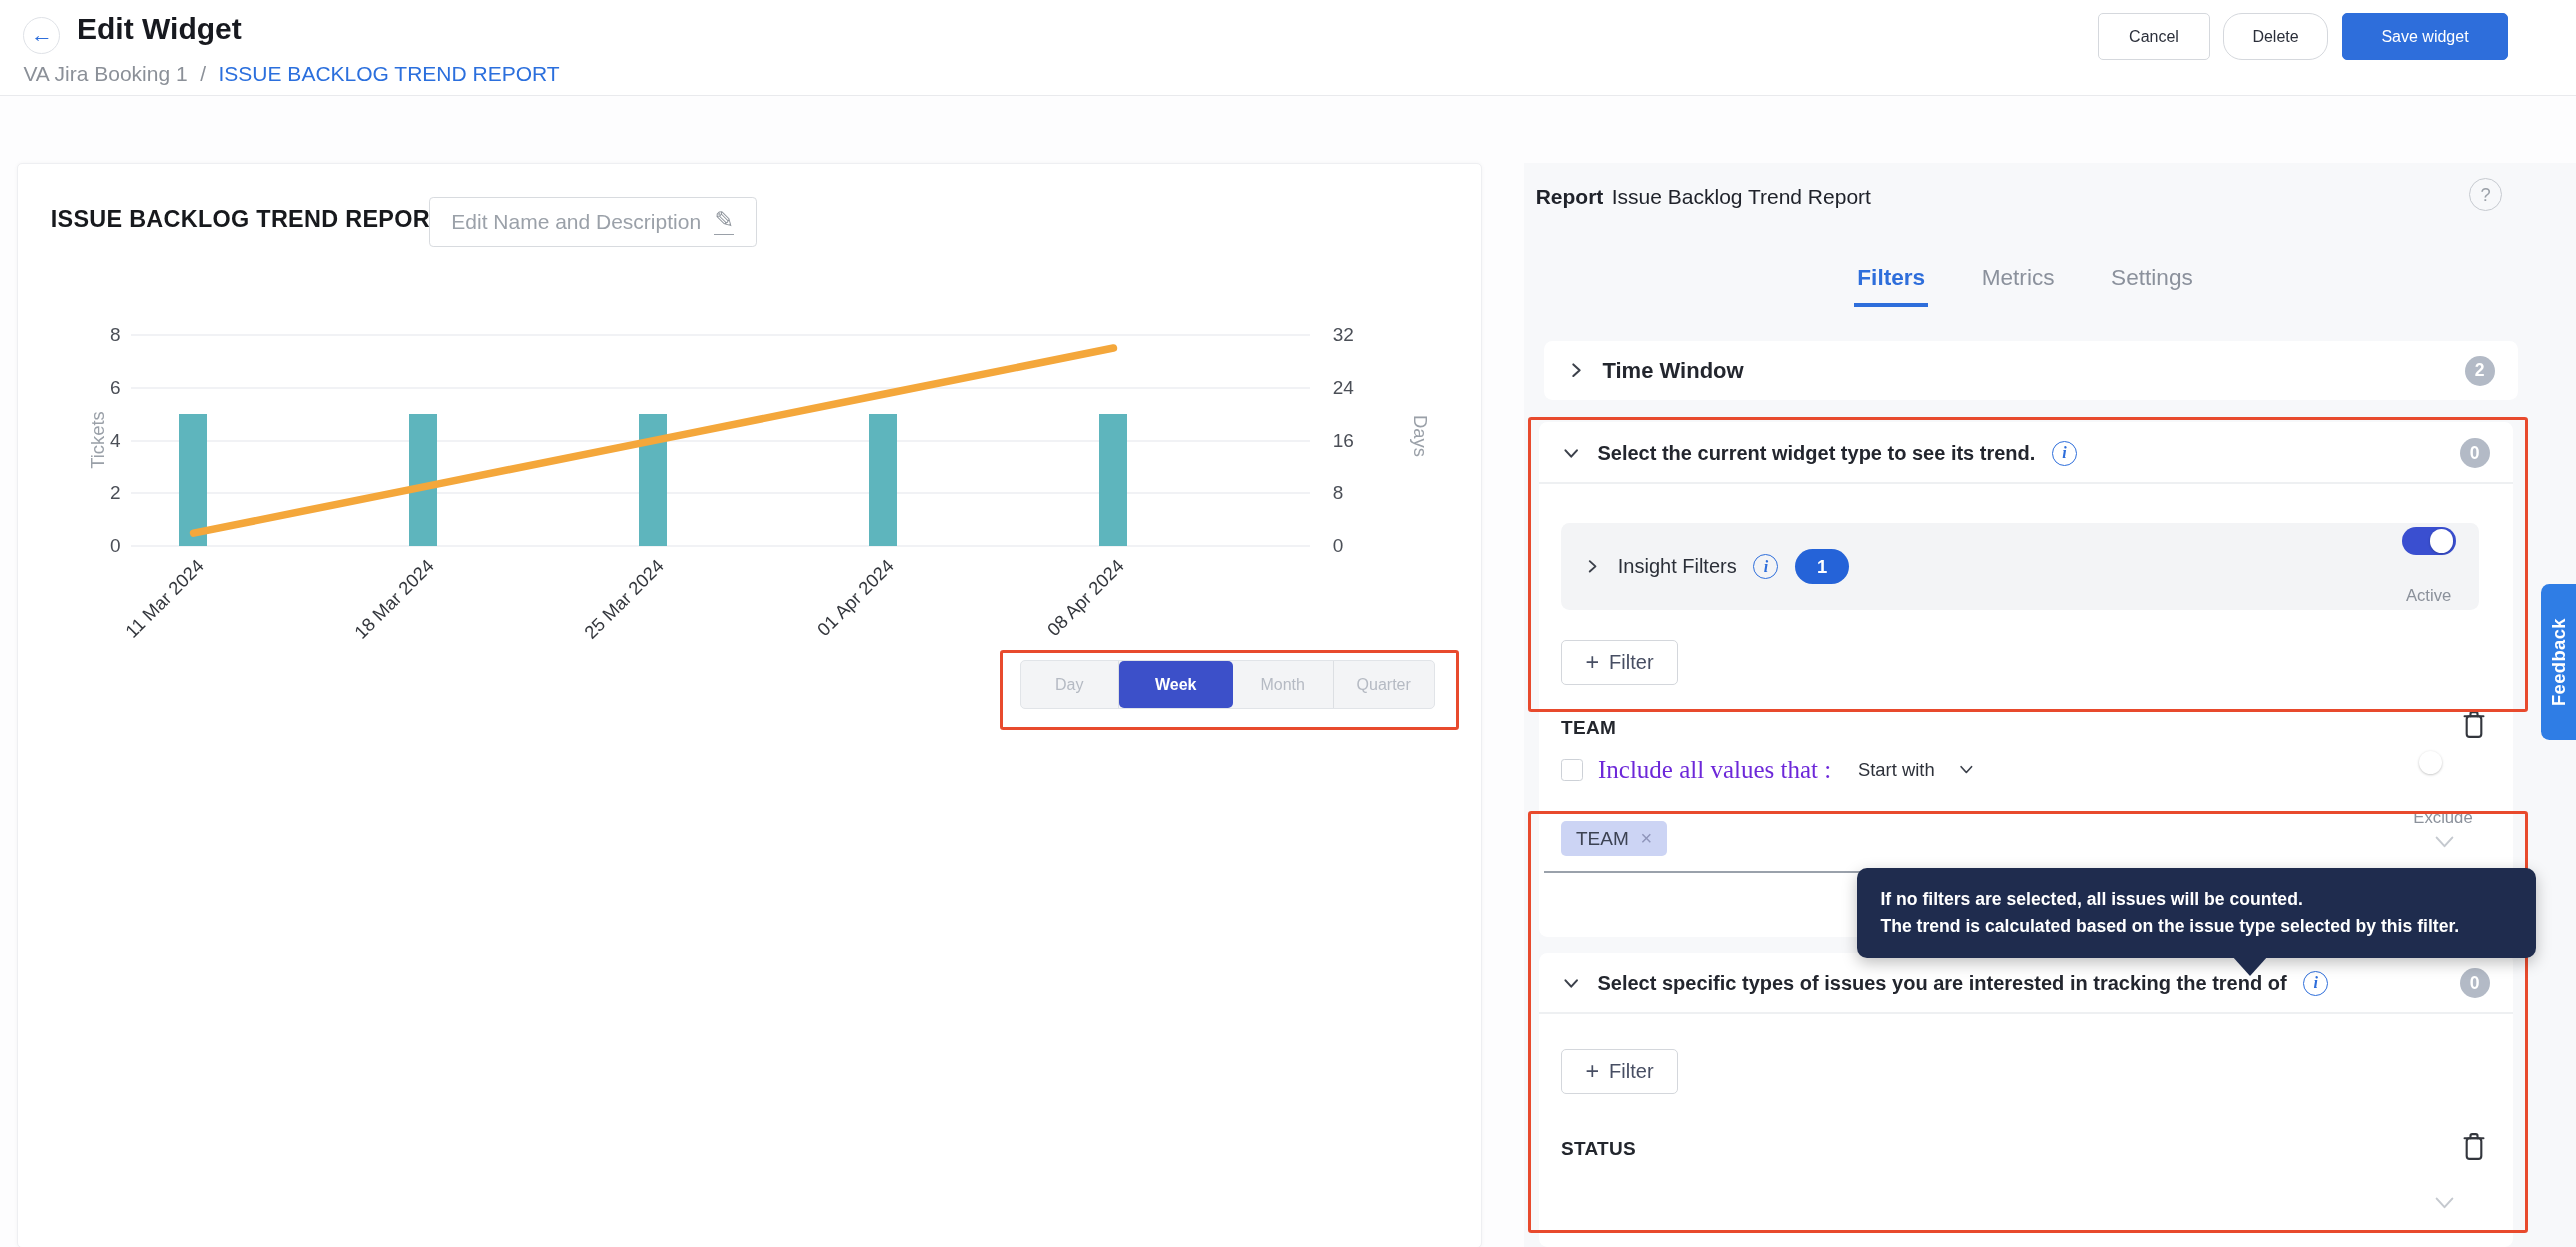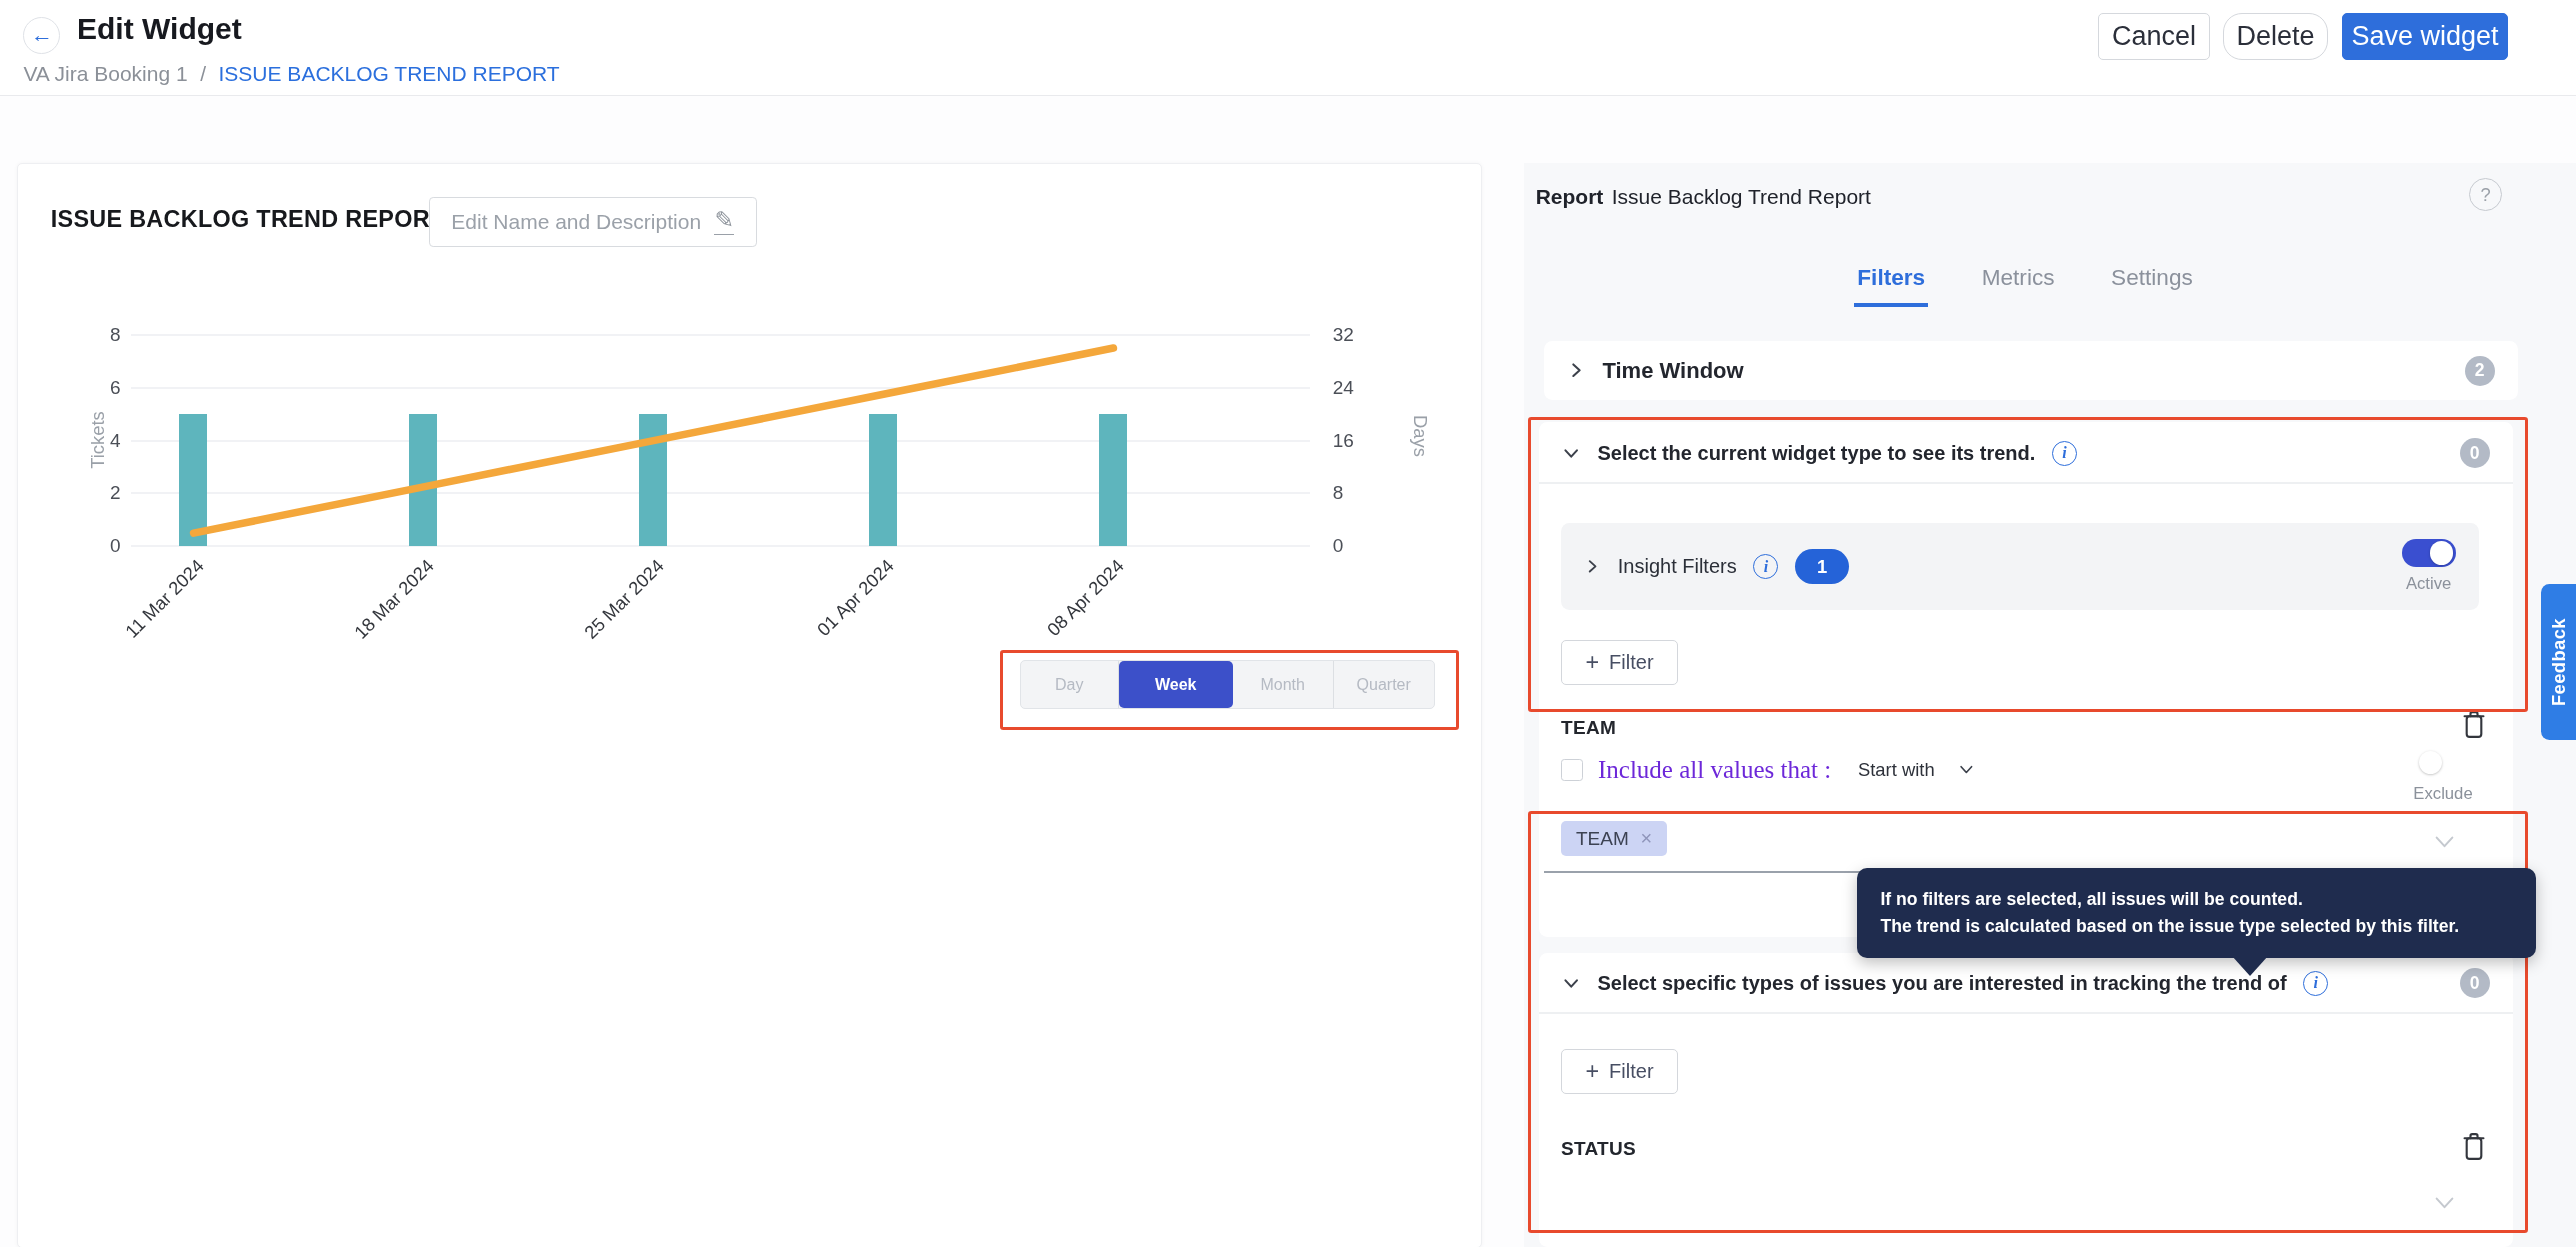--- a/index.html
+++ b/index.html
@@ -5,21 +5,21 @@
   html,body{margin:0;padding:0;background:#fff;font-family:"Liberation Sans","DejaVu Sans",sans-serif;color:#23262e;}
   #app{position:relative;width:2576px;height:1248px;overflow:hidden;background:#fdfdfe;}
   .abs{position:absolute;}
   .row{display:flex;align-items:center;}
   
   .topbar{position:absolute;left:0;top:0;width:2576px;height:95px;background:#fff;border-bottom:1.7px solid #e9eaed;z-index:4;}
   .back-btn{position:absolute;left:23.4px;top:16.7px;width:37px;height:37px;border:1.7px solid #dfe2e7;border-radius:50%;display:flex;align-items:center;justify-content:center;font-size:22px;color:#2e6edb;background:#fff;cursor:pointer;box-sizing:border-box;}
   .page-title{position:absolute;left:77px;top:11.7px;font-size:30px;font-weight:bold;color:#17191f;}
   .breadcrumb{position:absolute;left:23.4px;top:62px;font-size:21px;color:#8b9098;}
   .breadcrumb .link{color:#2b6fdd;cursor:pointer;}
-  .btn{display:flex;align-items:center;justify-content:center;font-size:27px;border-radius:5px;box-sizing:border-box;cursor:pointer;}
+  .btn{display:flex;align-items:center;justify-content:center;font-size:16px;border-radius:5px;box-sizing:border-box;cursor:pointer;}
   .btn-outline{background:#fff;border:1.7px solid #d5d8dd;color:#2b2f3a;}
   .btn-primary{background:#2e6edb;border:1.7px solid #2e6edb;color:#fff;}
   
   .chart-card{position:absolute;left:16.7px;top:163px;width:1465px;height:1085px;background:#fff;border:0.8px solid #eeeff2;border-radius:5px;box-shadow:0 0.8px 4.2px rgba(0,0,0,0.04);box-sizing:border-box;}
   .widget-title{position:absolute;left:33px;top:42px;font-size:23.4px;font-weight:bold;color:#17191d;letter-spacing:0.3px;}
   .edit-name-btn{position:absolute;left:411px;top:33px;width:328px;height:50px;border:1.7px solid #d8dbdf;border-radius:4.2px;background:#fff;display:flex;align-items:center;justify-content:center;gap:13.4px;font-size:21px;color:#9ba1a9;cursor:pointer;box-sizing:border-box;}
   .edit-name-btn .pencil{font-size:23.4px;color:#8d939b;border-bottom:1.7px solid #9aa0a8;line-height:1;padding-bottom:0.8px;}
   .gridline{position:absolute;height:1.7px;background:#f1f2f5;}
   .tick{position:absolute;font-size:19px;color:#4b4f57;}
   .axis-title{position:absolute;font-size:18.4px;color:#9aa0a8;text-align:center;}
@@ -43,21 +43,21 @@
   .sec-label{font-size:20px;font-weight:600;color:#23262e;}
   .tw-label{font-size:22px;font-weight:600;color:#23262e;}
   .badge{margin-left:auto;width:30px;height:30px;border-radius:50%;background:#b3bac6;color:#fff;font-size:17.6px;font-weight:bold;display:flex;align-items:center;justify-content:center;flex:0 0 auto;}
   .chev{display:inline-flex;color:#3c414b;flex:0 0 auto;}
   .info-icon{width:25px;height:25px;border:1.7px solid #2e6edb;border-radius:50%;color:#2e6edb;font-size:16px;font-weight:bold;font-family:"Liberation Serif",serif;font-style:italic;display:inline-flex;align-items:center;justify-content:center;flex:0 0 auto;box-sizing:border-box;cursor:pointer;}
   .pill{min-width:54px;height:35px;padding:0 8.4px;border-radius:17.6px;background:#2563d8;color:#fff;font-size:18.4px;font-weight:bold;display:inline-flex;align-items:center;justify-content:center;box-sizing:border-box;}
   .toggle{position:relative;width:54px;height:28.4px;border-radius:14.2px;cursor:pointer;}
   .toggle .knob{position:absolute;top:2.5px;width:23.4px;height:23.4px;border-radius:50%;background:#fff;box-shadow:0 0.8px 2.5px rgba(0,0,0,.25);}
   .toggle.on{background:#3a4fd0;}  .toggle.on .knob{right:2.5px;}
   .toggle.off{background:#c9cdd5;} .toggle.off .knob{left:2.5px;}
-  .toggle-label{font-size:16.7px;color:#8b919b;text-align:center;}
+  .toggle-label{font-size:16.7px;color:#8b919b;text-align:center;margin-top:24px;}
   .add-filter{position:absolute;width:117px;height:45px;background:#fff;border:1.7px solid #d4d7dc;border-radius:5px;display:flex;align-items:center;justify-content:center;gap:10px;font-size:20px;color:#474e63;cursor:pointer;box-sizing:border-box;}
   .add-filter .plus{font-size:23.4px;line-height:1;}
   .field-label{font-size:19px;font-weight:bold;color:#23262d;letter-spacing:0.3px;}
   .trash{position:absolute;width:30px;height:33px;cursor:pointer;color:#33363d;}
   .checkbox{width:22px;height:22px;border:1.7px solid #cdd1d7;border-radius:3.3px;background:#fff;box-sizing:border-box;flex:0 0 auto;cursor:pointer;}
   .inc-label{font-size:25px;color:#6d28d9;font-family:Liberation Serif, serif;}
   .op-label{font-size:18.4px;font-weight:500;color:#2d313a;cursor:pointer;}
   .chip{position:absolute;height:35px;background:#ccd4f4;border-radius:5px;display:flex;align-items:center;gap:11.7px;padding:0 15px;}
   .chip .chip-label{font-size:19px;color:#3c4252;}
   .chip .chip-x{font-size:20px;color:#8f95ba;cursor:pointer;}

